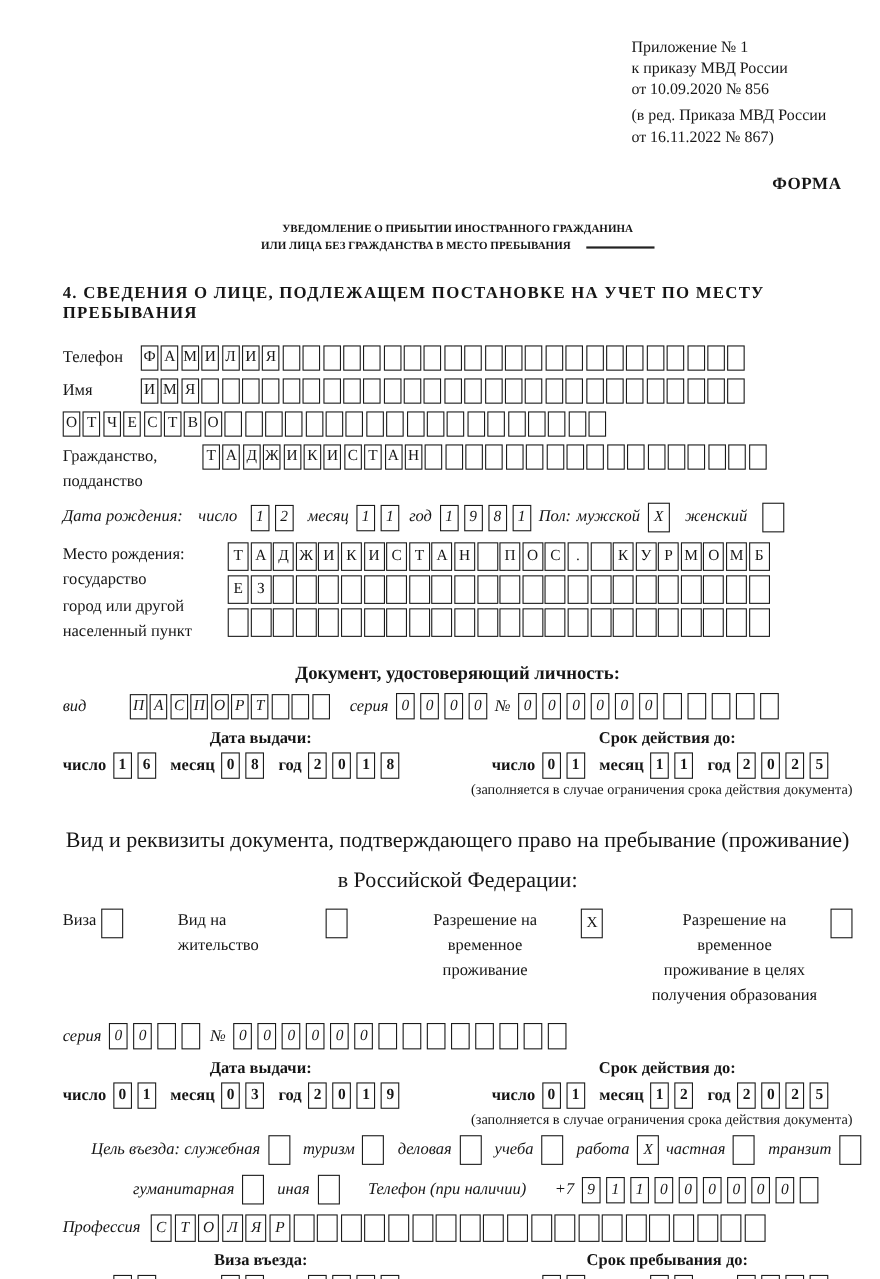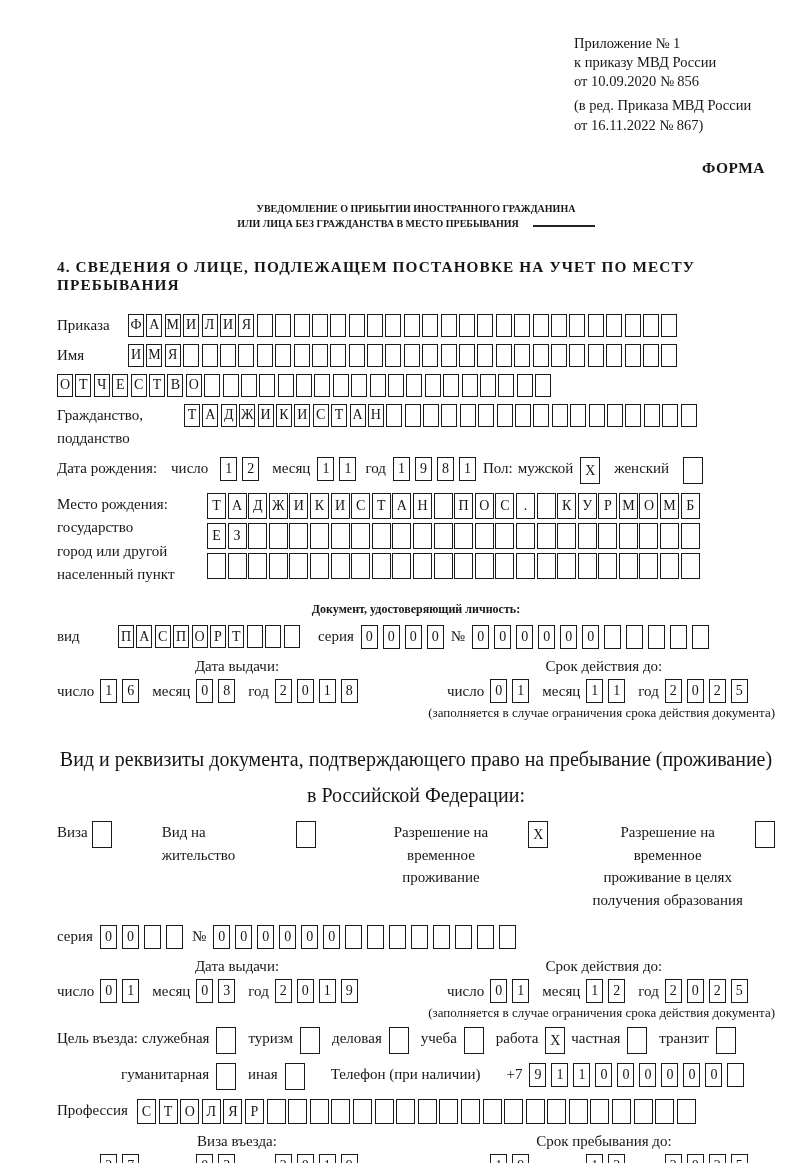--- a/index.html
+++ b/index.html
@@ -36,41 +36,41 @@
   .cells-sm .cell { width: 16px; height: 23px; margin-right: 2.4px; }
   .cells-md .cell { width: 17px; height: 24px; margin-right: 5px; }
   .cells-lg .cell { width: 19px; height: 26px; margin-right: 1.6px; }
   .cells-xl .cell { width: 19px; height: 25px; margin-right: 2.6px; }
   .cbox .cell { width: 20px; height: 27px; margin-right: 0; }
 
   .w-surname { width: 71px; }
   .w-patr { width: 145px; }
   .w-citiz { width: 127px; }
 
-  .doc-heading { text-align: center; font-weight: bold; font-size: 12px; margin: 16px 0 8px 0; }
-
-  .dates-row { display: flex; margin-top: 8px; }
+  .doc-heading { text-align: center; font-weight: bold; font-size: 17px; margin: 16px 0 8px 0; }
+
+  .dates-row { display: flex; margin-top: 8px; font-weight: bold; }
   .date-group { }
   .dg-left { width: 360px; }
   .dg-right { margin-left: 30px; }
   .dg-heading { text-align: center; font-size: 15px; margin-bottom: 4px; }
   .dg-fields { display: flex; align-items: center; }
   .dg-fields .lbl { margin-right: 6px; }
   .dg-fields .cells { margin-right: 8px; }
   .note-right { text-align: right; font-size: 13px; margin-top: 2px; margin-bottom: 6px; }
 
   .intro { line-height: 1.8; font-size: 20px; margin-top: 20px; text-align: center; }
 
   .opts-row { display: flex; align-items: flex-start; margin: 8px 0 14px 0; gap: 28px; }
   .opt { display: flex; align-items: flex-start; }
   .opt .opt-lbl { line-height: 1.5; }
   .opt .cbox { margin-left: 10px; }
   .opt-multiline .opt-lbl { text-align: center; }
 
-  .inline-row { display: flex; align-items: flex-start; flex-wrap: nowrap; margin-bottom: 9px; }
+  .inline-row { display: flex; align-items: center; flex-wrap: nowrap; margin-bottom: 9px; font-style: italic; }
   .inline-row .lbl { margin-right: 7px; }
   .ck { margin-right: 12px; }
 
   .place-rows .cells { margin-bottom: 4px; }
 </style>
 </head>
 <body>
 
 <div class="page">
 
@@ -87,21 +87,21 @@
   <div class="title">
     <div>УВЕДОМЛЕНИЕ О ПРИБЫТИИ ИНОСТРАННОГО ГРАЖДАНИНА</div>
     <div><span>ИЛИ ЛИЦА БЕЗ ГРАЖДАНСТВА В МЕСТО ПРЕБЫВАНИЯ</span><span class="t-underline"></span></div>
   </div>
 
   <div class="sec-heading">4. СВЕДЕНИЯ О ЛИЦЕ, ПОДЛЕЖАЩЕМ ПОСТАНОВКЕ НА УЧЕТ ПО МЕСТУ ПРЕБЫВАНИЯ</div>
 
   <div class="form-area">
 
     <div class="row">
-      <span class="lbl w-surname">Приказа</span>
+      <span class="lbl w-surname">Телефон</span>
       <span class="cells cells-sm">
           <span class="cell">Ф</span>
           <span class="cell">А</span>
           <span class="cell">М</span>
           <span class="cell">И</span>
           <span class="cell">Л</span>
           <span class="cell">И</span>
           <span class="cell">Я</span>
           <span class="cell"></span>
           <span class="cell"></span>
@@ -547,21 +547,21 @@
               <span class="cell">2</span>
               <span class="cell">0</span>
               <span class="cell">2</span>
               <span class="cell">5</span>
             </span>
         </div>
       </div>
     </div>
     <div class="note-right">(заполняется в случае ограничения срока действия документа)</div>
 
-    <div class="inline-row" style="margin-top:6px;">
+    <div class="inline-row" style="margin-top:6px;margin-left:26px;">
       <span class="lbl" style="margin-right:4px;">Цель въезда:</span>
       <span class="lbl">служебная</span>
       <span class="cells cbox ck">
           <span class="cell"></span>
         </span>
       <span class="lbl">туризм</span>
       <span class="cells cbox ck">
           <span class="cell"></span>
         </span>
       <span class="lbl">деловая</span>

